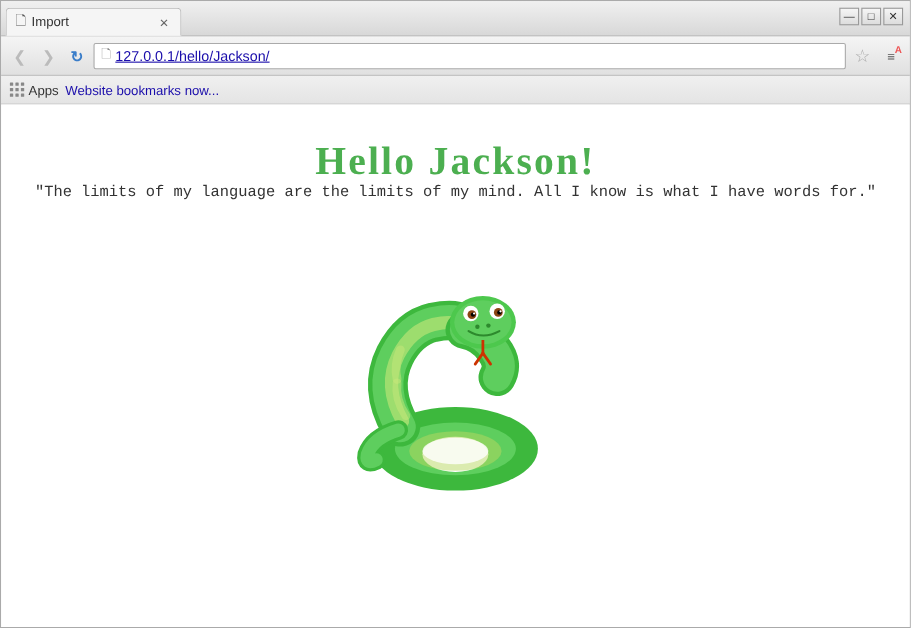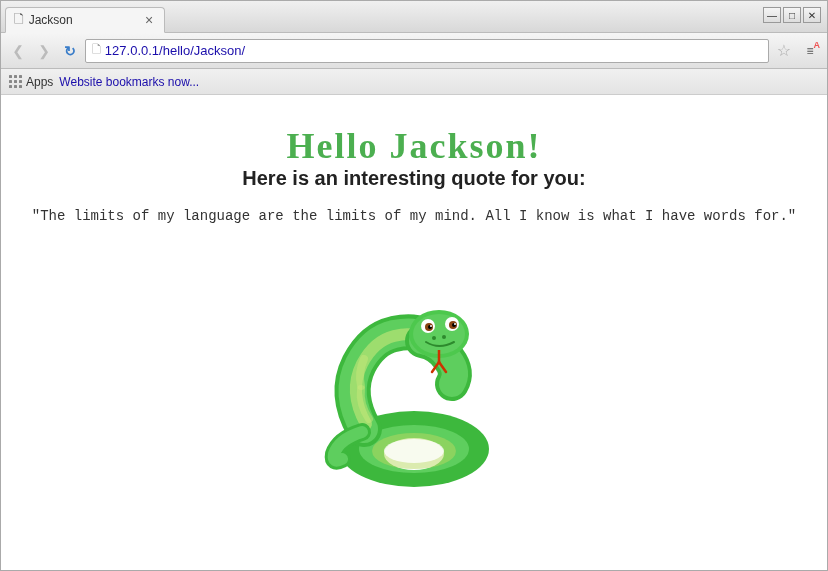--- a/index.html
+++ b/index.html
@@ -135,20 +135,21 @@
     }
 
     .address-icon {
       margin-right: 4px;
       color: #888;
       font-size: 11px;
     }
 
     .address-url {
       color: #1a0dab;
+      text-decoration: underline;
     }
 
     .star-btn {
       width: 22px;
       height: 22px;
       display: flex;
       align-items: center;
       justify-content: center;
       color: #aaa;
       font-size: 16px;
@@ -266,21 +267,21 @@
 
   </style>
 </head>
 <body>
 
 <div class="browser-window">
 
   <div class="title-bar">
     <div class="tab">
       <span class="tab-icon">🗋</span>
-      <span class="tab-title">Jackson</span>
+      <span class="tab-title">Import</span>
       <span class="tab-close">×</span>
     </div>
     <div class="window-controls">
       <div class="win-btn">—</div>
       <div class="win-btn">□</div>
       <div class="win-btn">✕</div>
     </div>
   </div>
 
   <div class="nav-bar">
@@ -319,21 +320,20 @@
           <div class="apps-dot"></div>
           <div class="apps-dot"></div>
       </div>
       <span>Apps</span>
     </div>
     <a class="import-link">Website bookmarks now...</a>
   </div>
 
   <div class="page-content">
     <h1 class="hello-heading">Hello Jackson!</h1>
-    <p class="quote-heading">Here is an interesting quote for you:</p>
     <p class="quote-text">"The limits of my language are the limits of my mind.  All I know is what I have words for."</p>
 
     <div class="snake-container">
       <svg viewBox="0 0 220 240" xmlns="http://www.w3.org/2000/svg" width="220" height="240">
 
         <ellipse cx="110" cy="195" rx="75" ry="38" fill="#3db83d"></ellipse>
         <ellipse cx="110" cy="195" rx="55" ry="24" fill="#5ece5e"></ellipse>
 
         <ellipse cx="110" cy="200" rx="30" ry="16" fill="white"></ellipse>
 

